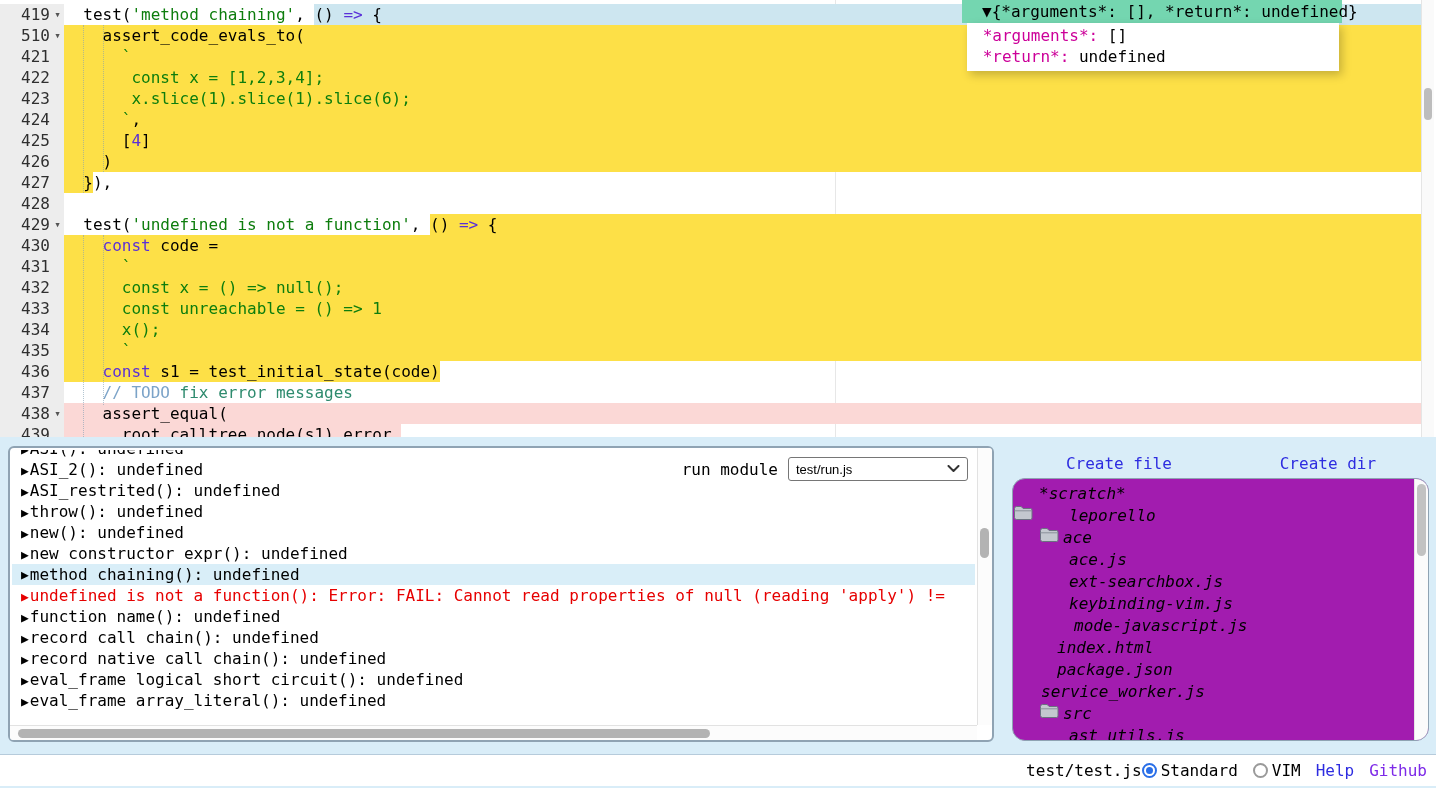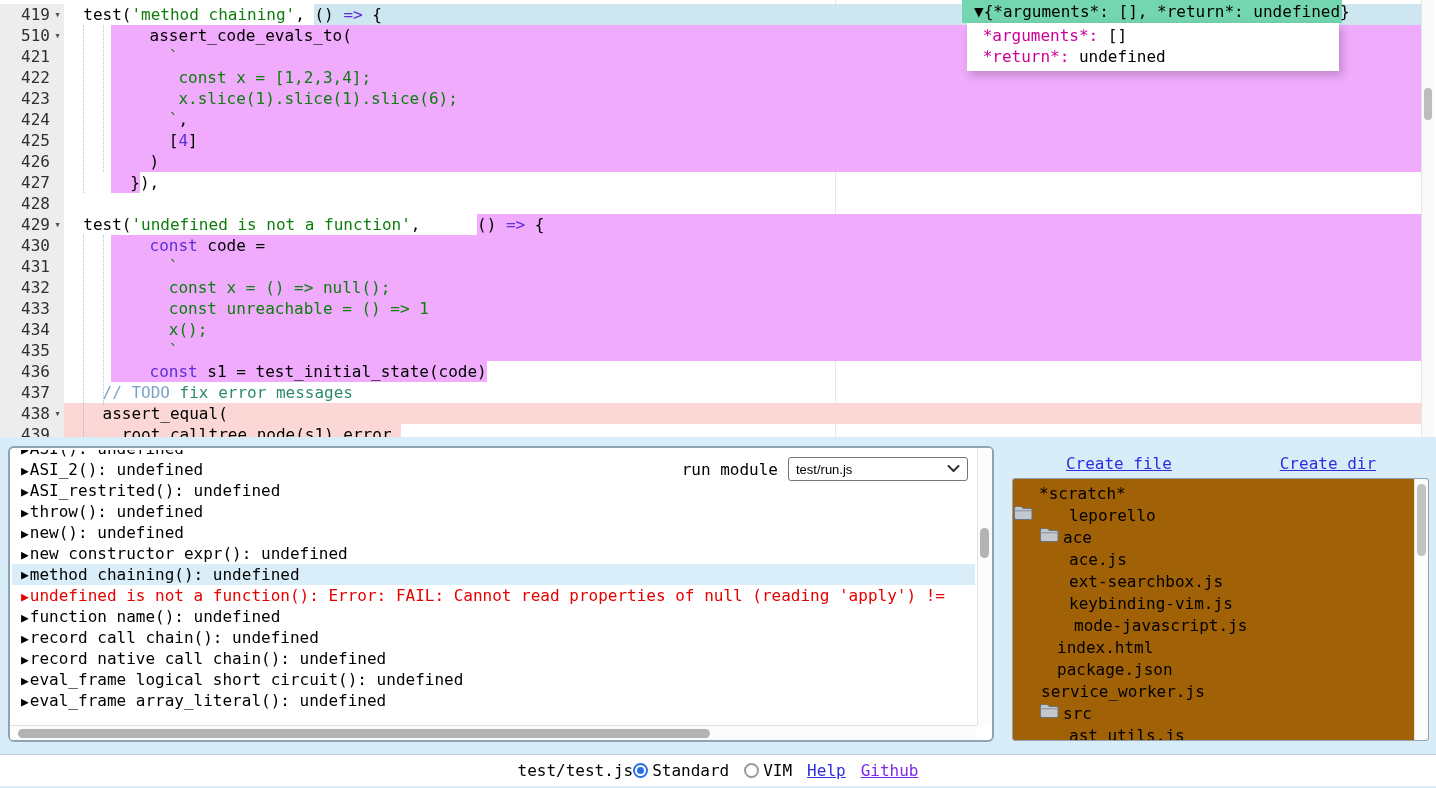--- a/index.html
+++ b/index.html
@@ -11,65 +11,65 @@
   .editor { position:absolute; left:0; top:0; width:1436px; height:437px; background:#fff; overflow:hidden; }
   .print-margin { position:absolute; left:835px; top:0; width:1px; height:437px; background:#e7e7e7; }
   .lines { position:absolute; left:0; top:4px; width:1421px; }
   .code-line { display:flex; height:21px; line-height:21px; white-space:pre; }
   .gut { flex:0 0 64px; background:#ededed; display:flex; justify-content:flex-end; align-items:center; color:#2f2f2f; }
   .gut .ln { padding-right:1px; }
   .gut .fold { width:13px; font-size:11px; color:#555; text-align:center; }
   .lbody { flex:1 1 auto; display:flex; white-space:pre; min-width:0; }
   .hl { display:flex; white-space:pre; }
   .hl.grow { flex:1 1 auto; }
-  .bg-blue { background:#f0abfc;margin-left:47px; }
+  .bg-blue { background:#fde047; }
   .bg-active { background:#cde6f0; }
   .bg-pink { background:#fbd8d6; }
   .c-p{color:#000} .c-s{color:#0d7d0d} .c-k{color:#5a2fd8} .c-n{color:#5a2fd8}
   .c-c1{color:#7ba3c8} .c-c2{color:#2e8b6e}
   .guide { position:absolute; width:0; border-left:1px dotted rgba(130,160,180,.6); pointer-events:none; z-index:5; }
 
   
   .ed-scroll { position:absolute; right:2px; top:0; width:13px; height:437px; background:#fafafa; border-left:1px solid #e5e5e5; }
   .ed-scroll .thumb { position:absolute; left:2px; top:88px; width:8px; height:32px; background:#bdbdbd; border-radius:4px; }
 
   
   .tooltip { position:absolute; left:962px; top:0; width:380px; z-index:20; }
-  .tt-header { height:23px; line-height:23px; background:#74d6b0; padding-left:12px; white-space:pre; }
+  .tt-header { height:23px; line-height:23px; background:#74d6b0; padding-left:20px; white-space:pre; }
   .tt-body { margin-left:5px; width:372px; background:#fff; padding:2px 0 4px 6px; box-shadow:3px 4px 9px rgba(0,0,0,.22); }
   .tt-row { height:21px; line-height:21px; white-space:pre; }
   .tt-key { color:#cc0099; }
 
   
   .output-panel { position:absolute; left:8px; top:446px; width:986px; height:296px; background:#fff; border:2px solid #8fa3b3; border-radius:6px; }
   .run-module { position:absolute; top:9px; right:24px; display:flex; align-items:center; gap:10px; z-index:4; }
   .fake-select { width:180px; height:24px; background:#fff; border:1px solid #767676; border-radius:3px; display:flex; align-items:center; justify-content:space-between; padding:0 7px; font-family:"Liberation Sans", sans-serif; font-size:13px; cursor:default; }
   .out-rows { position:absolute; left:2px; top:2px; right:17px; bottom:17px; overflow:hidden; }
   .out-row { height:21px; line-height:21px; white-space:nowrap; padding-left:9px; }
   .out-row:first-child { margin-top:-12px; }
   .out-row .tri { font-size:13px; margin-right:1px; }
   .out-row.hl { background:#d9eef8; }
   .out-row.err { color:#e60000; }
   .out-vscroll { position:absolute; right:0; top:0; bottom:15px; width:15px; background:#fcfcfc; border-left:1px solid #e2e2e2; border-radius:0 3px 0 0; }
   .out-vscroll .thumb { position:absolute; right:3px; top:80px; width:9px; height:30px; background:#b3b3b3; border-radius:5px; }
   .out-hscroll { position:absolute; left:0; right:15px; bottom:0; height:15px; background:#fcfcfc; border-top:1px solid #e2e2e2; border-radius:0 0 0 3px; }
   .out-hscroll .thumb { position:absolute; left:8px; top:3px; width:692px; height:9px; background:#b3b3b3; border-radius:5px; }
 
   .files-header { position:absolute; left:1012px; top:448px; width:418px; height:30px; display:flex; justify-content:space-around; align-items:center; }
-  .link { color:#2d2ce0; text-decoration:underline; cursor:pointer; }
+  .link { color:#2d2ce0; cursor:pointer; }
   .link.visited { color:#7d2ae8; }
-  .files-box { position:absolute; left:1012px; top:478px; width:417px; height:263px; background:#a16207; border:1px solid #8fa3b3; border-radius:3px; overflow:hidden; }
+  .files-box { position:absolute; left:1012px; top:478px; width:417px; height:263px; background:#a21caf; border:1px solid #8fa3b3; border-radius:13px; overflow:hidden;font-style:italic; }
   .file-items { position:absolute; left:0; top:4px; right:15px; }
   .file-item { height:22px; line-height:22px; white-space:pre; display:flex; align-items:center; }
   .file-item svg { margin-right:4px; flex:0 0 auto; }
   .files-vscroll { position:absolute; right:0; top:0; bottom:0; width:14px; background:#fbfbfb; border-left:1px solid #e5e5e5; }
   .files-vscroll .thumb { position:absolute; right:2px; top:5px; width:9px; height:72px; background:#c2c2c2; border-radius:5px; }
 
   
-  .statusbar { position:absolute; left:0; top:754px; width:1436px; height:32px; background:#fff; border-top:1px solid #b6cbdb; display:flex; align-items:center; justify-content:center; padding:0 9px; }
+  .statusbar { position:absolute; left:0; top:754px; width:1436px; height:32px; background:#fff; border-top:1px solid #b6cbdb; display:flex; align-items:center; justify-content:flex-end; padding:0 9px; }
   .status-right { display:flex; align-items:center; gap:15px; }
   .radio-group { display:flex; align-items:center; gap:4px; cursor:default; }
   .radio { width:15px; height:15px; border-radius:50%; border:2px solid #9a9a9a; background:#fff; display:inline-block; position:relative; }
   .radio.checked { border-color:#2a6fe8; }
   .radio.checked::after { content:""; position:absolute; left:2px; top:2px; width:7px; height:7px; border-radius:50%; background:#2a6fe8; }
 </style>
 </head>
 <body>
 
 <div class="app">

